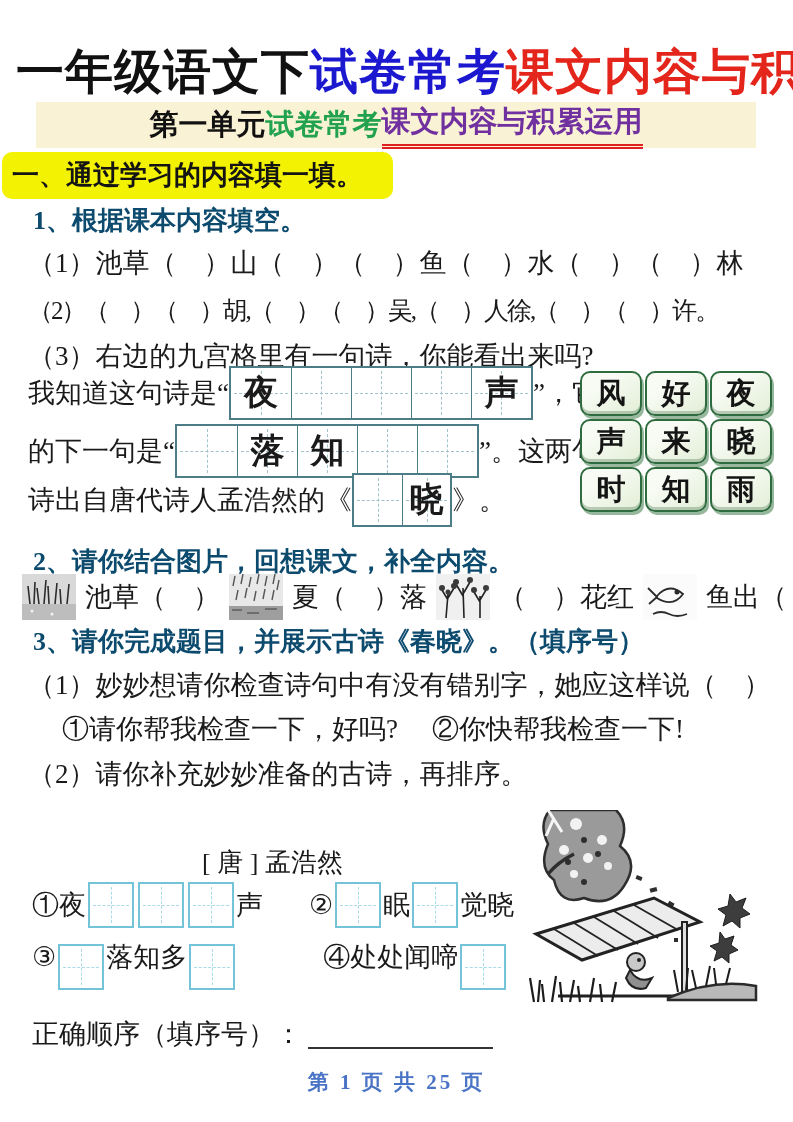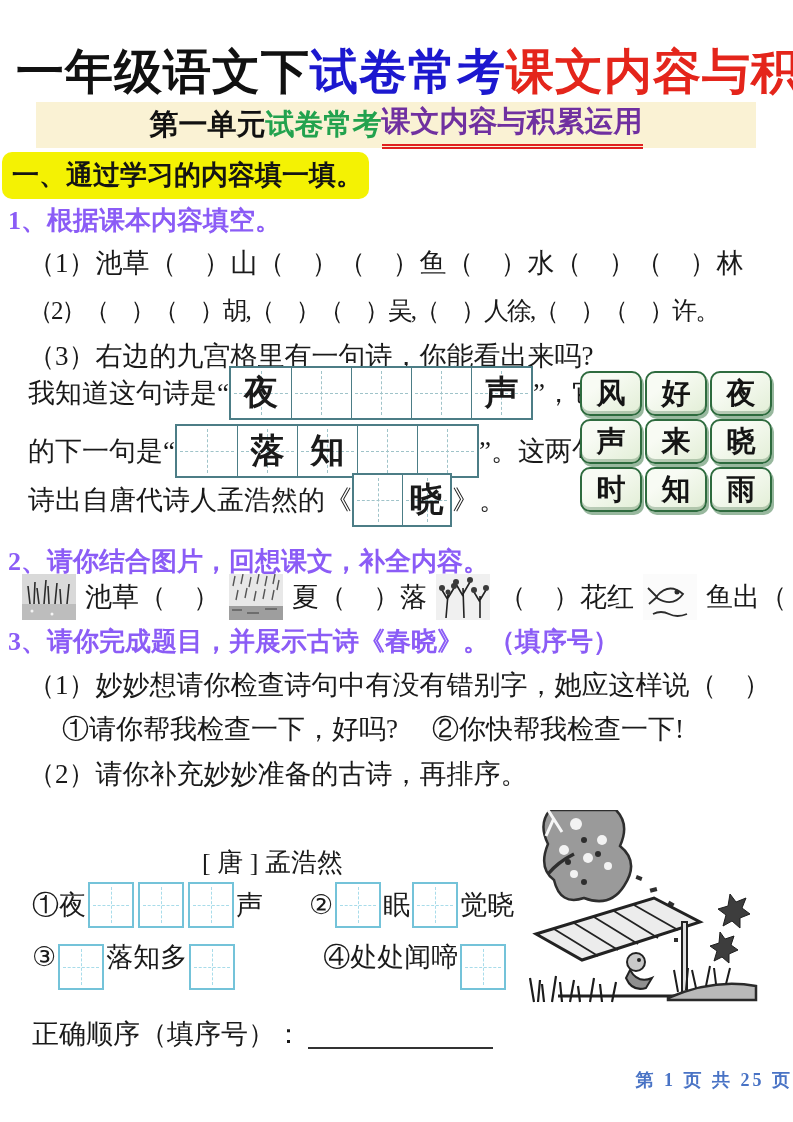--- a/index.html
+++ b/index.html
@@ -24,26 +24,26 @@
     background:#faf2d4; display:flex; justify-content:center; align-items:center;
     font-family:"Liberation Sans", sans-serif;
     font-size:29px; font-weight:800; white-space:nowrap;
   }
   .s-black{color:#111111;} .s-green{color:#22a24e;}
   .s-purple{color:#7030a0; border-bottom:5px double #e02020; padding-bottom:2px;}
 
   
   .section-heading {
     left:2px; top:152px; background:#f4f203; border-radius:10px;
-    padding:5px 6px 6px 10px;
+    padding:5px 30px 6px 10px;
     font-family:"Liberation Sans", sans-serif;
     font-size:27px; font-weight:800; color:#141414; white-space:nowrap;
   }
 
-  .red-q { color:#8b5cf6; font-size:26px; font-weight:600; white-space:nowrap; }
+  .red-q { color:#0c4a6e; font-size:26px; font-weight:600; white-space:nowrap;margin-left:25px; }
   .body-line { font-size:27px; white-space:nowrap; }
 
   
   .row-flex { display:flex; align-items:center; white-space:nowrap;text-align:right; }
   .wgrid { display:flex; border:2px solid #4c7d86; background:#ffffff; }
   .wcell {
     position:relative; width:60px; height:50px;
     border-left:1.5px solid #4c7d86;
     display:flex; align-items:center; justify-content:center;
   }
@@ -76,22 +76,22 @@
   .bbox::after  { content:""; position:absolute; top:50%; left:3px; right:3px; border-top:1px dashed #a8dcea; }
   .bbox.low { transform:translateY(10px); }
 
   .poem-center { left:0; top:800px; width:545px; text-align:center; font-size:27px; font-weight:700; }
   .poem-author { left:0; top:845px; width:545px; text-align:center; font-size:26px; font-weight:400; }
 
   .order-line { left:32px; top:1016px; font-size:27px; display:flex; align-items:center; white-space:nowrap; }
   .answer-underline { display:inline-block; width:185px; border-bottom:2.5px solid #333333; height:30px; margin-left:6px; }
 
   .footer {
-    left:0; right:0; top:1068px; text-align:right;
-    color:#4973c5; font-size:18px; letter-spacing:3px; font-weight:600;
+    left:0; right:0; top:1068px; text-align:center;
+    color:#4973c5; font-size:21px; letter-spacing:3px; font-weight:600;
   }
 </style>
 </head>
 <body>
 
 <div class="page">
 
   <div class="abs title">
     <span class="t-black">一年级语文下</span><span class="t-blue">试卷常考</span><span class="t-red">课文内容与积累运用</span>
   </div>

